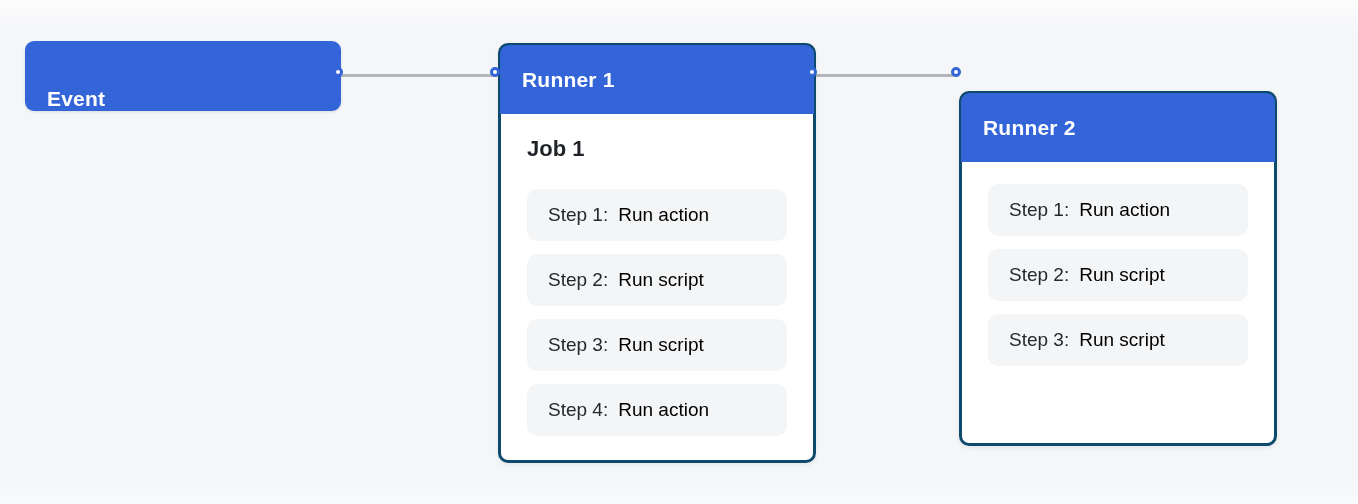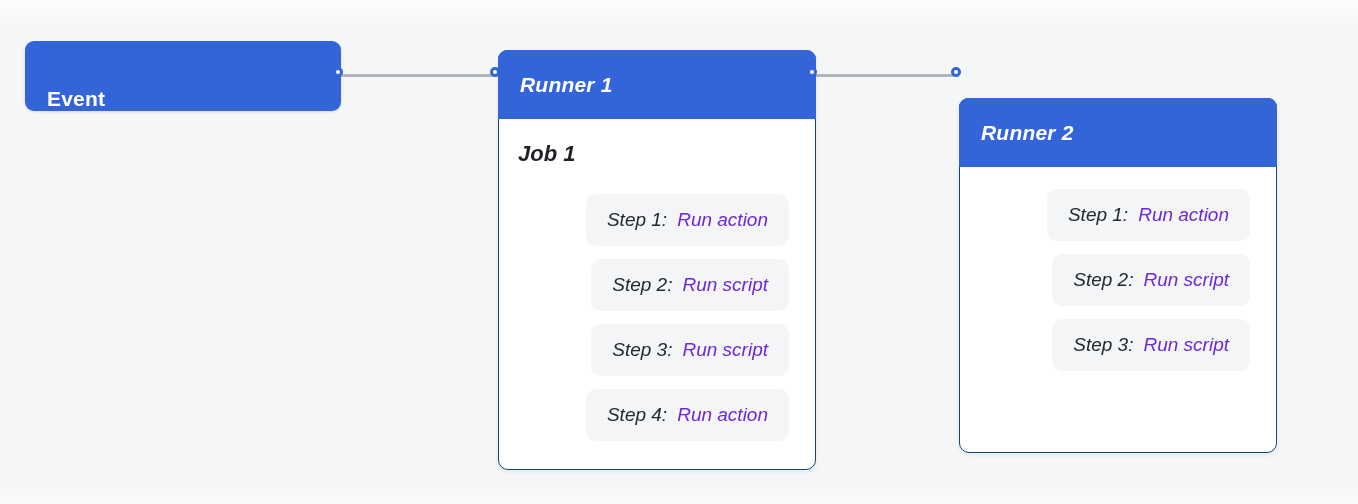--- a/index.html
+++ b/index.html
@@ -26,59 +26,58 @@
   .node-title {
     color: #ffffff;
     font-size: 21px;
     font-weight: 700;
     letter-spacing: 0.2px;
   }
 
   
   .runner-card {
     position: absolute;
-    top: 50px;
+    top: 43px;
     width: 318px;
     background: #ffffff;
-    border: 1px solid #0c4a6e;
+    border: 3px solid #0c4a6e;
     border-radius: 10px;
     box-shadow: 0 2px 5px rgba(27, 35, 44, 0.07);
-    font-style: italic;
   }
   .runner-card.r1 { left: 498px; height: 420px; }
   .runner-card.r2 { left: 959px; height: 355px; margin-top: 48px; }
   .runner-header {
     height: 69px;
     background: #3365d8;
     border-radius: 9px 9px 0 0;
     margin: -1px -1px 0 -1px;
     display: flex; align-items: center;
     padding: 0 22px;
   }
   .runner-body {
-    padding: 22px 26px 28px 19px;
+    padding: 22px 26px 28px 26px;
   }
   .job-title {
     font-size: 22px;
     font-weight: 700;
     color: #1f2328;
     margin-bottom: 27px;
   }
-  .steps { display: flex; flex-direction: column; gap: 13px; align-items: flex-end; }
+  .steps { display: flex; flex-direction: column; gap: 13px; }
   .step-row {
     height: 52px;
     background: #f4f5f7;
     border-radius: 10px;
     display: flex; align-items: center;
     padding: 0 21px;
     font-size: 19px;
     white-space: nowrap;
   }
   .step-label { color: #24292f; font-weight: 500; margin-right: 10px; }
-  .step-value { color: #6d28d9; font-weight: 400; }
+  .step-value { color: #000000; font-weight: 400; }
 
   
   .connector-line {
     position: absolute;
     top: 74px;
     height: 3px;
     background: #b2b6bc;
   }
   .connector-line.c1 { left: 341px; width: 157px; }
   .connector-line.c2 { left: 815px; width: 144px; }

